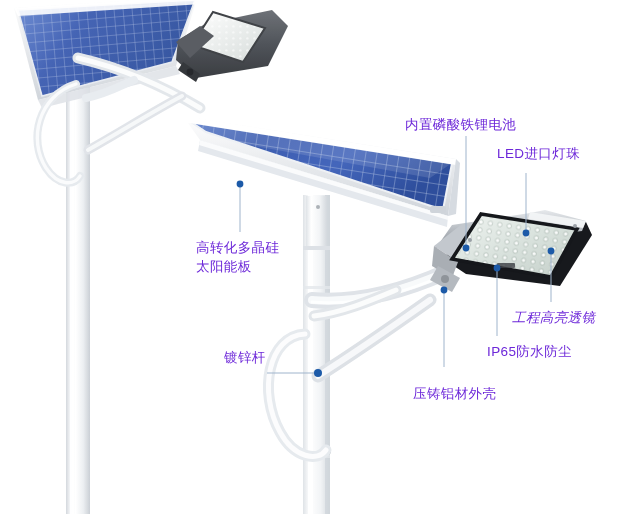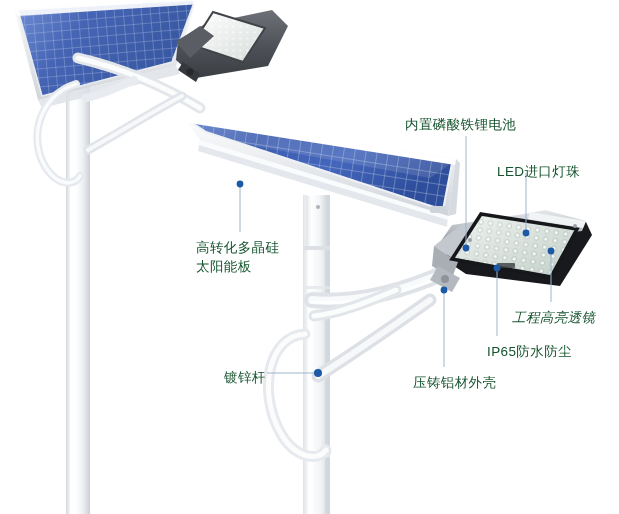--- a/index.html
+++ b/index.html
@@ -1,19 +1,19 @@
 <!DOCTYPE html>
 <html><head>
 <meta charset="utf-8">
 <style>
   html,body{margin:0;padding:0;background:#fff;}
   body{width:619px;height:514px;overflow:hidden;
        font-family:"Liberation Sans","DejaVu Sans",sans-serif;}
   #stage{position:relative;width:619px;height:514px;background:#ffffff;overflow:hidden;}
-  .lbl{position:absolute;color:#14532d;font-size:13.5px;line-height:19px;
+  .lbl{position:absolute;color:#6d28d9;font-size:13.5px;line-height:19px;
        white-space:pre;letter-spacing:.4px;}
   .lbl.ctr{}
   svg{position:absolute;left:0;top:0;}
   .lead{stroke:#9fb4cc;stroke-width:1;fill:none;}
   .dot{fill:#1c5aa8;}
 </style>
 </head>
 <body>
 
 <div id="stage">
@@ -250,26 +250,26 @@
       <line class="lead" x1="444" y1="292" x2="444" y2="367"></line>
       <circle class="dot" cx="444" cy="290" r="3.4"></circle>
 
       <line class="lead" x1="267" y1="373" x2="315" y2="373"></line>
       <circle class="dot" cx="318" cy="373" r="4"></circle>
     </g>
   </svg>
 
   <div class="lbl" style="left:405px;top:115px;">内置磷酸铁锂电池</div>
 
-  <div class="lbl" style="left:497px;top:162px;">LED进口灯珠</div>
+  <div class="lbl" style="left:497px;top:144px;">LED进口灯珠</div>
 
   <div class="lbl ctr" style="left:196px;top:238px;">高转化多晶硅
 太阳能板</div>
 
   <div class="lbl" style="left:512px;top:308px;font-style:italic;">工程高亮透镜</div>
 
   <div class="lbl" style="left:487px;top:342px;text-align:center;">IP65防水防尘</div>
 
-  <div class="lbl" style="left:413px;top:373px;text-align:center;">压铸铝材外壳</div>
-
-  <div class="lbl" style="left:224px;top:368px;">镀锌杆</div>
+  <div class="lbl" style="left:413px;top:384px;text-align:center;">压铸铝材外壳</div>
+
+  <div class="lbl" style="left:224px;top:348px;">镀锌杆</div>
 
 </div>
 
 </body></html>

